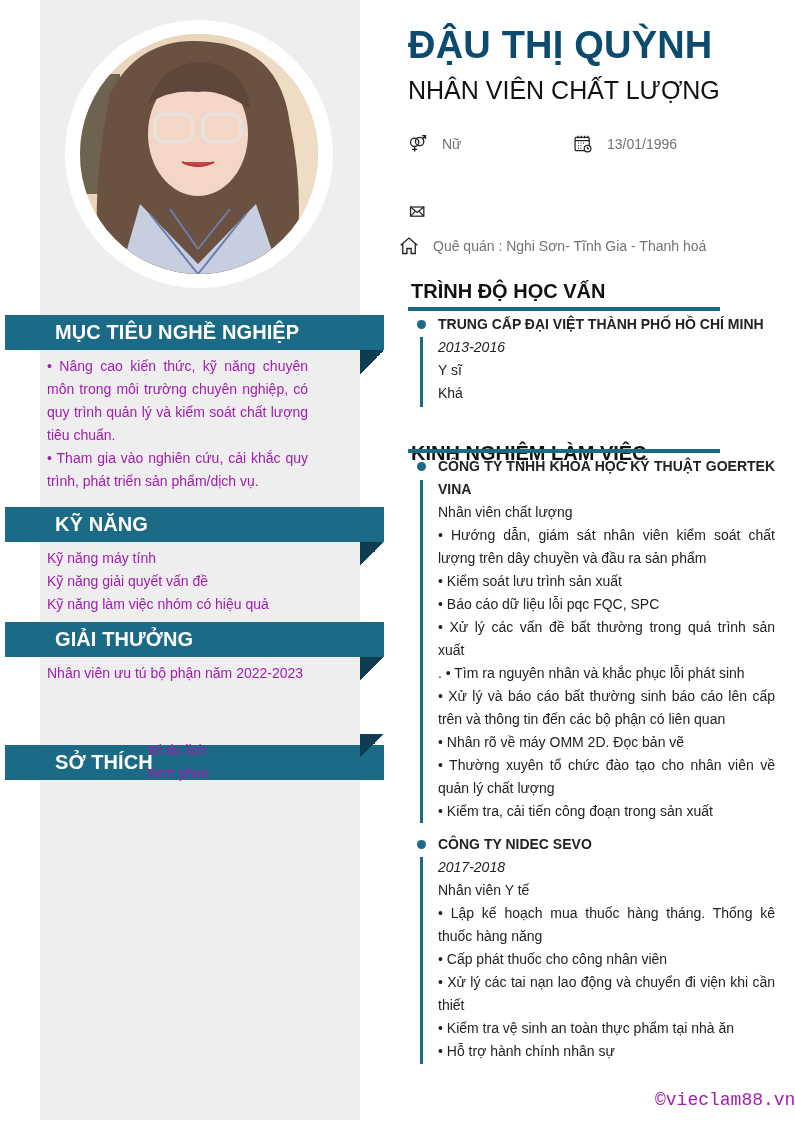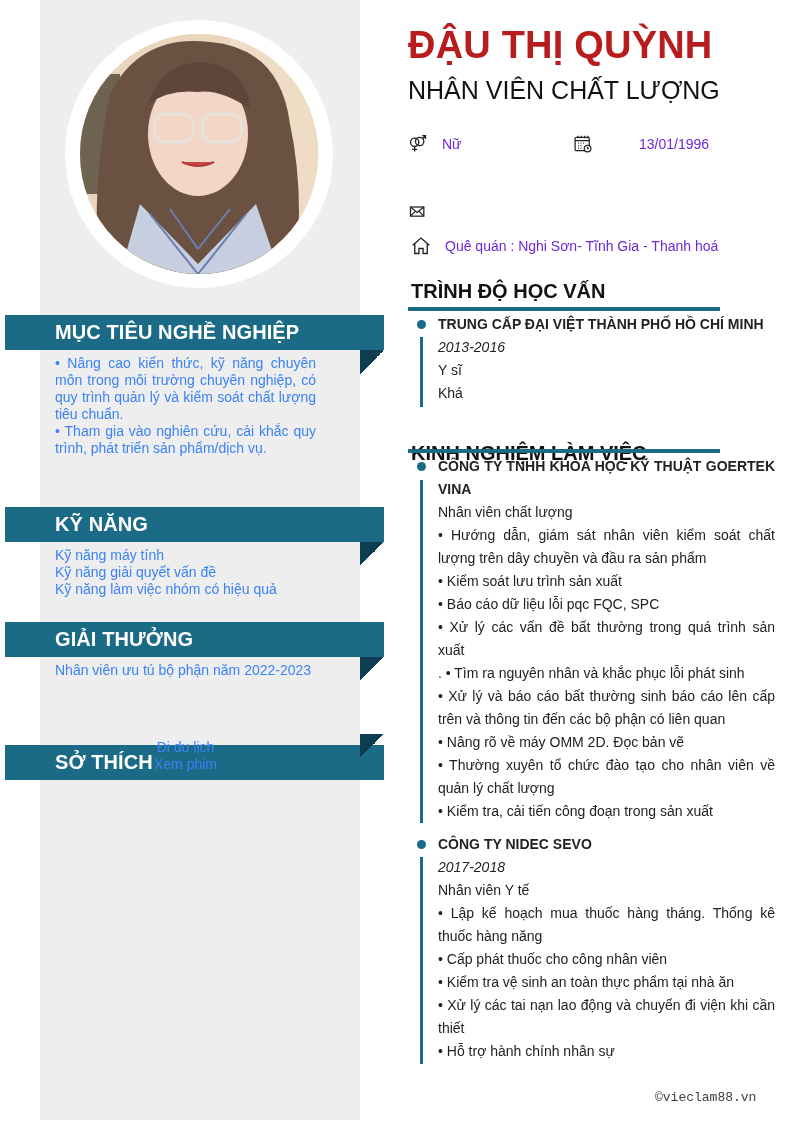--- a/index.html
+++ b/index.html
@@ -8,44 +8,44 @@
 
   .sidebar-bg { position: absolute; left: 40px; top: 0; width: 320px; height: 1120px; background: #eeeeee; }
 
   .avatar-ring { position: absolute; left: 65px; top: 20px; width: 268px; height: 268px; border-radius: 50%; background: #ffffff; }
   .avatar { position: absolute; left: 80px; top: 34px; width: 238px; height: 240px; border-radius: 50%; overflow: hidden; background: #e8d8c4; }
   .avatar svg { display: block; width: 100%; height: 100%; }
 
   .left-heading { position: absolute; left: 5px; width: 379px; height: 35px; background: #1b6a86; color: #ffffff; font-weight: bold; font-size: 20px; line-height: 35px; padding-left: 50px; letter-spacing: 0.1px; }
   .fold { position: absolute; left: 360px; width: 24px; height: 24px; background: linear-gradient(to bottom right, #0e3d52 50%, transparent 50%); }
 
-  .left-text { position: absolute; left: 55px; width: 261px; font-size: 14px; line-height: 17px; color: #3b82f6; }
+  .left-text { position: absolute; left: 47px; width: 261px; font-size: 14px; line-height: 23px; color: #a21caf; }
   .left-text.justify { text-align: justify; }
   .left-text p { margin: 0; }
 
-  .name { position: absolute; left: 408px; top: 24px; font-size: 38px; font-weight: bold; color: #b91c1c; letter-spacing: 0.2px; }
+  .name { position: absolute; left: 408px; top: 24px; font-size: 38px; font-weight: bold; color: #0c4a6e; letter-spacing: 0.2px; }
   .job-title { position: absolute; left: 408px; top: 76px; font-size: 25px; color: #111; }
 
-  .info-row { position: absolute; display: flex; align-items: center; font-size: 14px; color: #6d28d9; }
+  .info-row { position: absolute; display: flex; align-items: center; font-size: 14px; color: #737373; }
   .info-row .ico { width: 22px; height: 22px; margin-right: 13px; display: flex; align-items: center; justify-content: center; }
   .info-row .ico svg { width: 20px; height: 20px; }
 
   .right-heading { position: absolute; left: 411px; font-size: 20px; font-weight: bold; color: #111; }
   .heading-bar { position: absolute; left: 408px; width: 312px; height: 4px; background: #1b6a86; }
 
   .tl-dot { position: absolute; left: 417px; width: 9px; height: 9px; border-radius: 50%; background: #1b6a86; }
   .tl-line { position: absolute; left: 420px; width: 3px; background: #1b6a86; }
 
   .entry { position: absolute; left: 438px; width: 337px; font-size: 14px; line-height: 23px; color: #222; }
   .entry .org { font-weight: bold; text-align: justify; text-align-last: left; }
   .entry .org.spread { text-align: justify; }
   .entry .period { font-style: italic; }
   .entry .line { text-align: justify; }
 
-  .watermark { position: absolute; left: 655px; top: 1090px; font-family: "Liberation Mono", "DejaVu Sans Mono", monospace; font-size: 13px; color: #404040; }
+  .watermark { position: absolute; left: 655px; top: 1090px; font-family: "Liberation Mono", "DejaVu Sans Mono", monospace; font-size: 18px; color: #a21caf; }
 </style>
 </head>
 <body>
 
 <div class="sidebar-bg"></div>
 
 <div class="avatar-ring"></div>
 <div class="avatar">
   <svg viewBox="0 0 238 240" preserveAspectRatio="none">
     <rect x="0" y="0" width="238" height="240" fill="#e9d6bd"></rect>
@@ -98,21 +98,21 @@
     <svg viewBox="0 0 24 24" fill="none" stroke="#222" stroke-width="1.6">
       <circle cx="8" cy="10" r="5"></circle>
       <path d="M8 15 V21 M5 18.5 H11"></path>
       <circle cx="14" cy="9" r="5"></circle>
       <path d="M17.5 5.5 L21 2 M17 2 H21 V6"></path>
     </svg>
   </span>
   <span>Nữ</span>
 </div>
 
-<div class="info-row" style="left:572px; top:133px;gap:32px;">
+<div class="info-row" style="left:572px; top:133px;">
   <span class="ico">
     <svg viewBox="0 0 24 24" fill="none" stroke="#222" stroke-width="1.5">
       <rect x="2.5" y="4" width="17" height="16" rx="1.5"></rect>
       <path d="M2.5 8 H19.5 M6 2 V5 M10 2 V5 M14 2 V5 M18 2 V5"></path>
       <path d="M6 11 h1 M9 11 h1 M12 11 h1 M6 14 h1 M9 14 h1 M6 17 h1 M9 17 h1" stroke-width="1.6"></path>
       <circle cx="17.5" cy="17.5" r="4" fill="#fff"></circle>
       <path d="M17.5 15.5 V17.5 H19"></path>
     </svg>
   </span>
   <span>13/01/1996</span>
@@ -121,21 +121,21 @@
 <div class="info-row" style="left:407px; top:201px;">
   <span class="ico">
     <svg viewBox="0 0 24 24" fill="none" stroke="#222" stroke-width="1.5">
       <rect x="3" y="6" width="16" height="11"></rect>
       <path d="M3 6 L11 12.5 L19 6 M3 17 L9 11 M19 17 L13 11"></path>
     </svg>
   </span>
   <span></span>
 </div>
 
-<div class="info-row" style="left:410px; top:235px;align-items:center;">
+<div class="info-row" style="left:398px; top:235px;align-items:center;">
   <span class="ico">
     <svg viewBox="0 0 24 24" fill="none" stroke="#222" stroke-width="1.6">
       <path d="M2 11 L12 2.5 L22 11"></path>
       <path d="M4.5 9 V21 H9.5 V15 H14.5 V21 H19.5 V9"></path>
     </svg>
   </span>
   <span>Quê quán : Nghi Sơn- Tĩnh Gia - Thanh hoá</span>
 </div>
 
 <div class="right-heading" style="top:280px;">TRÌNH ĐỘ HỌC VẤN</div>
@@ -156,31 +156,31 @@
 <div class="tl-line" style="top:480px; height:343px;"></div>
 <div class="entry" style="top:455px;">
   <div class="org spread">CÔNG TY TNHH KHOA HỌC KỸ THUẬT GOERTEK VINA</div>
   <div>Nhân viên chất lượng</div>
   <div class="line">• Hướng dẫn, giám sát nhân viên kiểm soát chất lượng trên dây chuyền và đầu ra sản phẩm</div>
   <div class="line">• Kiểm soát lưu trình sản xuất</div>
   <div class="line">• Báo cáo dữ liệu lỗi pqc FQC, SPC</div>
   <div class="line">• Xử lý các vấn đề bất thường trong quá trình sản xuất</div>
   <div class="line">. • Tìm ra nguyên nhân và khắc phục lỗi phát sinh</div>
   <div class="line">• Xử lý và báo cáo bất thường sinh báo cáo lên cấp trên và thông tin đến các bộ phận có liên quan</div>
-  <div class="line">• Nâng rõ về máy OMM 2D. Đọc bản vẽ</div>
+  <div class="line">• Nhân rõ về máy OMM 2D. Đọc bản vẽ</div>
   <div class="line">• Thường xuyên tổ chức đào tạo cho nhân viên về quản lý chất lượng</div>
   <div class="line">• Kiểm tra, cải tiến công đoạn trong sản xuất</div>
 </div>
 
 <div class="tl-dot" style="top:840px;"></div>
 <div class="tl-line" style="top:857px; height:207px;"></div>
 <div class="entry" style="top:833px;">
   <div class="org">CÔNG TY NIDEC SEVO</div>
   <div class="period">2017-2018</div>
   <div>Nhân viên Y tế</div>
   <div class="line">• Lập kế hoạch mua thuốc hàng tháng. Thống kê thuốc hàng năng</div>
   <div class="line">• Cấp phát thuốc cho công nhân viên</div>
+  <div class="line">• Xử lý các tai nạn lao động và chuyển đi viện khi cần thiết</div>
   <div class="line">• Kiểm tra vệ sinh an toàn thực phẩm tại nhà ăn</div>
-  <div class="line">• Xử lý các tai nạn lao động và chuyển đi viện khi cần thiết</div>
   <div class="line">• Hỗ trợ hành chính nhân sự</div>
 </div>
 
 <div class="watermark">©vieclam88.vn</div>
 
 </body></html>

